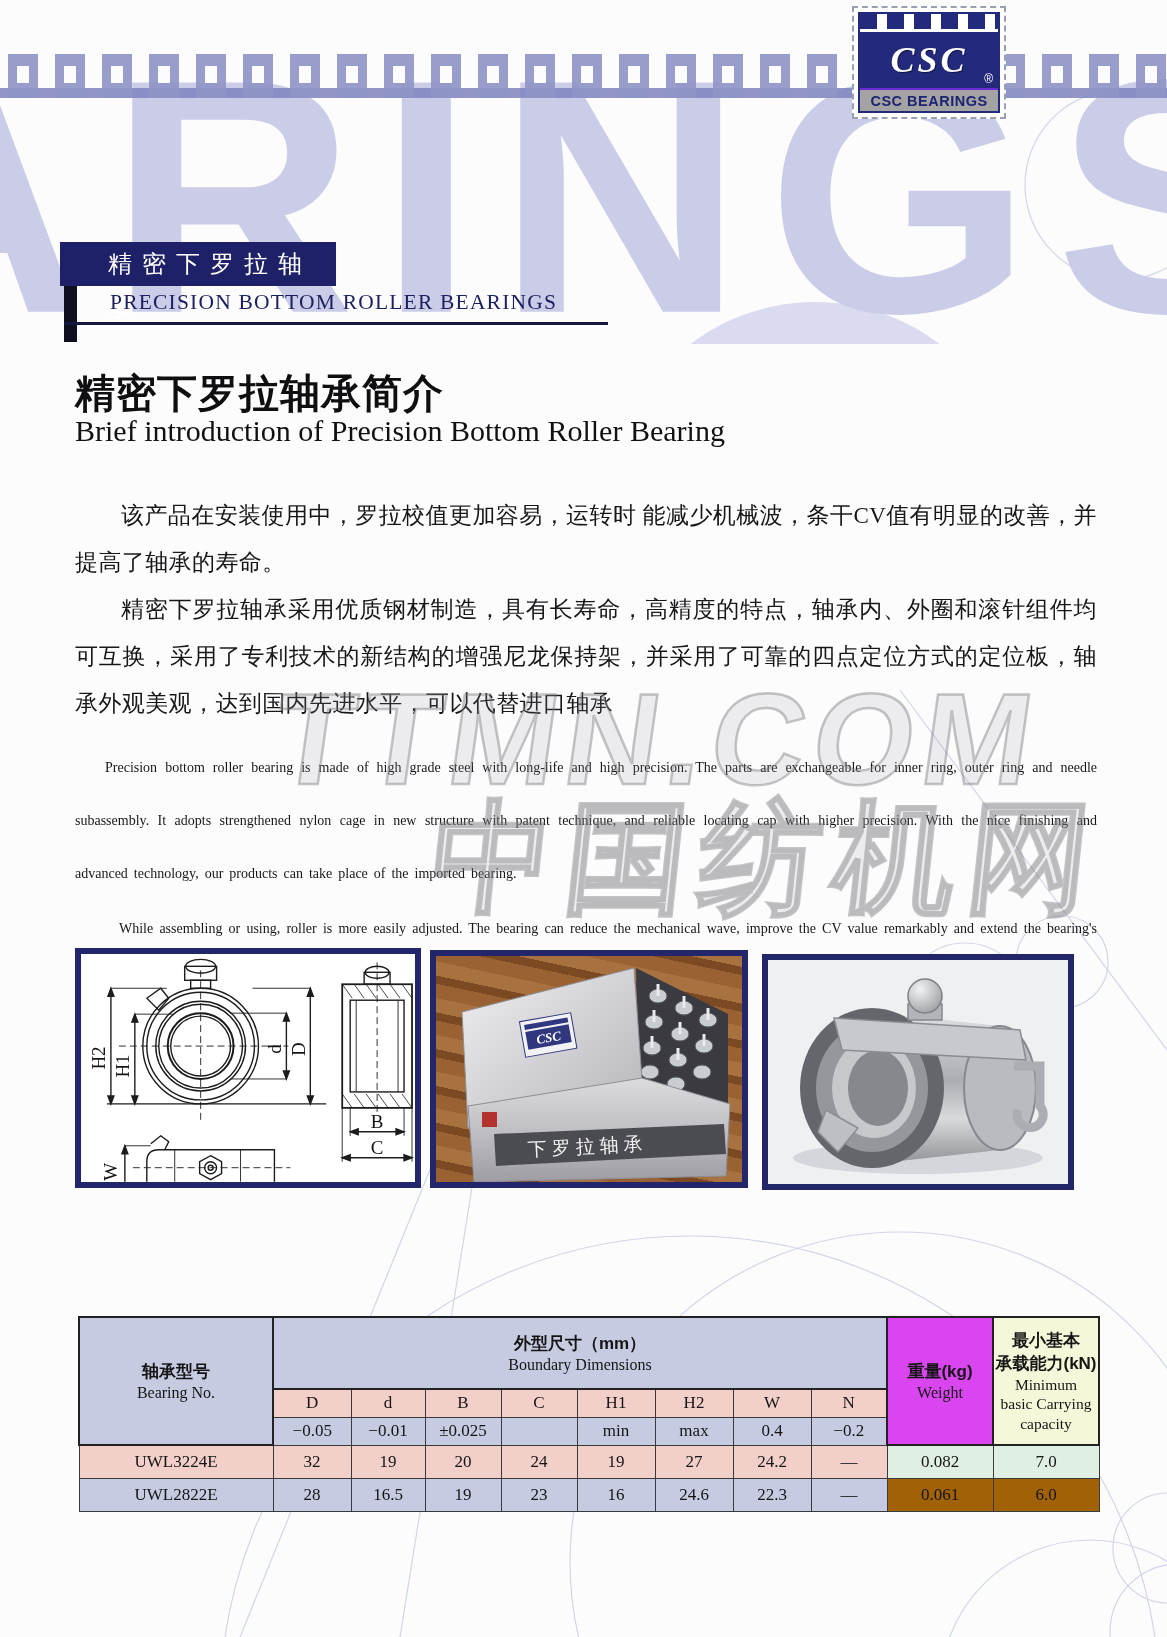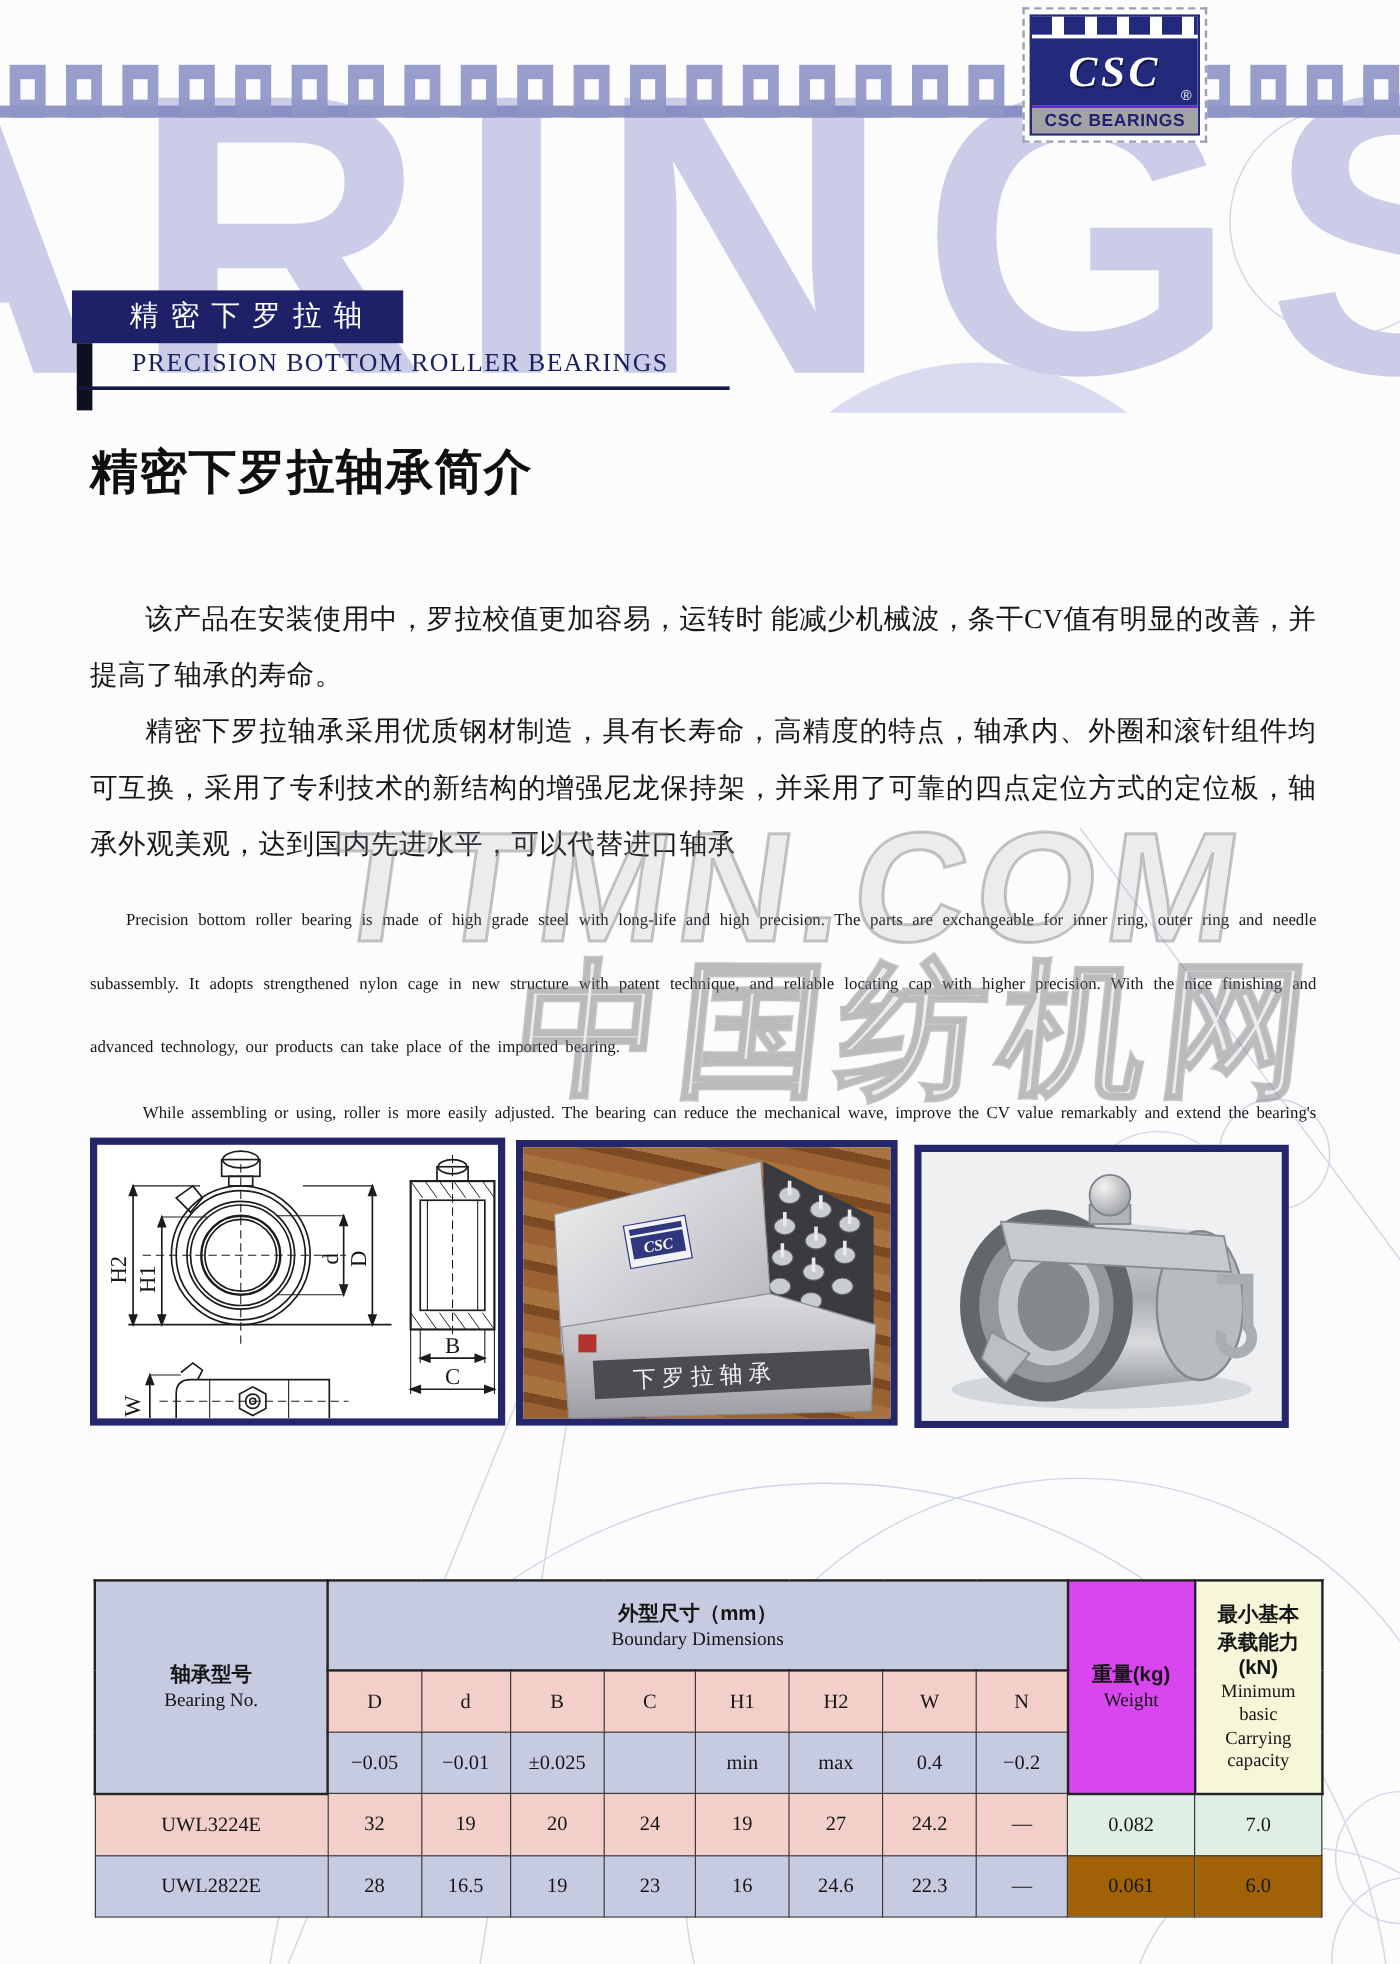--- a/index.html
+++ b/index.html
@@ -63,21 +63,21 @@
   
   .img-frame{position:absolute;border:6px solid #23266b;background:#fff;z-index:5;box-sizing:border-box;}
   #img-drawing{left:75px;top:948px;width:346px;height:240px;}
   #img-box{left:430px;top:950px;width:318px;height:238px;}
   #img-bearing{left:762px;top:954px;width:312px;height:236px;background:#eef0f2;}
   #img-box .wood{position:absolute;inset:0;background:repeating-linear-gradient(12deg,#9a6233 0 14px,#7c4a22 14px 22px,#a87140 22px 36px);}
   .fill-svg{position:absolute;inset:0;width:100%;height:100%;}
 
   
   .spec-table{position:absolute;left:78px;top:1316px;z-index:5;border-collapse:collapse;table-layout:fixed;}
-  .spec-table td{border:1.6px solid #3a3a3a;text-align:center;vertical-align:middle;padding:15px;
+  .spec-table td{border:1.6px solid #3a3a3a;text-align:center;vertical-align:middle;padding:0;
     font-family:"Liberation Serif",serif;font-size:17px;color:#151515;}
   .spec-table .outer{border:2.5px solid #222;}
   .bg-lav{background:#c7cbe2;}
   .bg-pink{background:#f2cfc8;}
   .bg-green{background:#d946ef;}
   .bg-yellow{background:#f6f6d8;}
   .bg-dgreen{background:#e0efe3;}
   .bg-dyellow{background:#a16207;}
   .zh-b{font-family:"Liberation Sans",sans-serif;font-weight:bold;font-size:17px;}
   .en-s{font-size:16px;}
@@ -153,20 +153,21 @@
       <div class="sub">CSC BEARINGS</div>
     </div>
   </div>
 
   <div class="zh-bar">精密下罗拉轴承</div>
   <div class="vbar"></div>
   <div class="en-head">PRECISION BOTTOM ROLLER BEARINGS</div>
   <div class="underline"></div>
 
   <div class="title-zh">精密下罗拉轴承简介</div>
+  <div class="title-en">Brief introduction of Precision Bottom Roller Bearing</div>
 
   <div class="bodytext">
     <p class="p-zh p-zh2">该产品在安装使用中，罗拉校值更加容易，运转时 能减少机械波，条干CV值有明显的改善，并提高了轴承的寿命。</p>
     <p class="p-zh">精密下罗拉轴承采用优质钢材制造，具有长寿命，高精度的特点，轴承内、外圈和滚针组件均可互换，采用了专利技术的新结构的增强尼龙保持架，并采用了可靠的四点定位方式的定位板，轴承外观美观，达到国内先进水平，可以代替进口轴承</p>
     <p class="p-en p-en1">Precision bottom roller bearing is made of high grade steel with long-life and high precision. The parts are exchangeable for inner ring, outer ring and needle subassembly. It adopts strengthened nylon cage in new structure with patent technique, and reliable locating cap with higher precision. With the nice finishing and advanced technology, our products can take place of the imported bearing.</p>
     <p class="p-en p-en2">While assembling or using, roller is more easily adjusted. The bearing can reduce the mechanical wave, improve the CV value remarkably and extend the bearing's life.</p>
   </div>
 
   <div class="wm wm-ttmn">TTMN.COM</div>
   <div class="wm wm-zh">中国纺机网</div>

